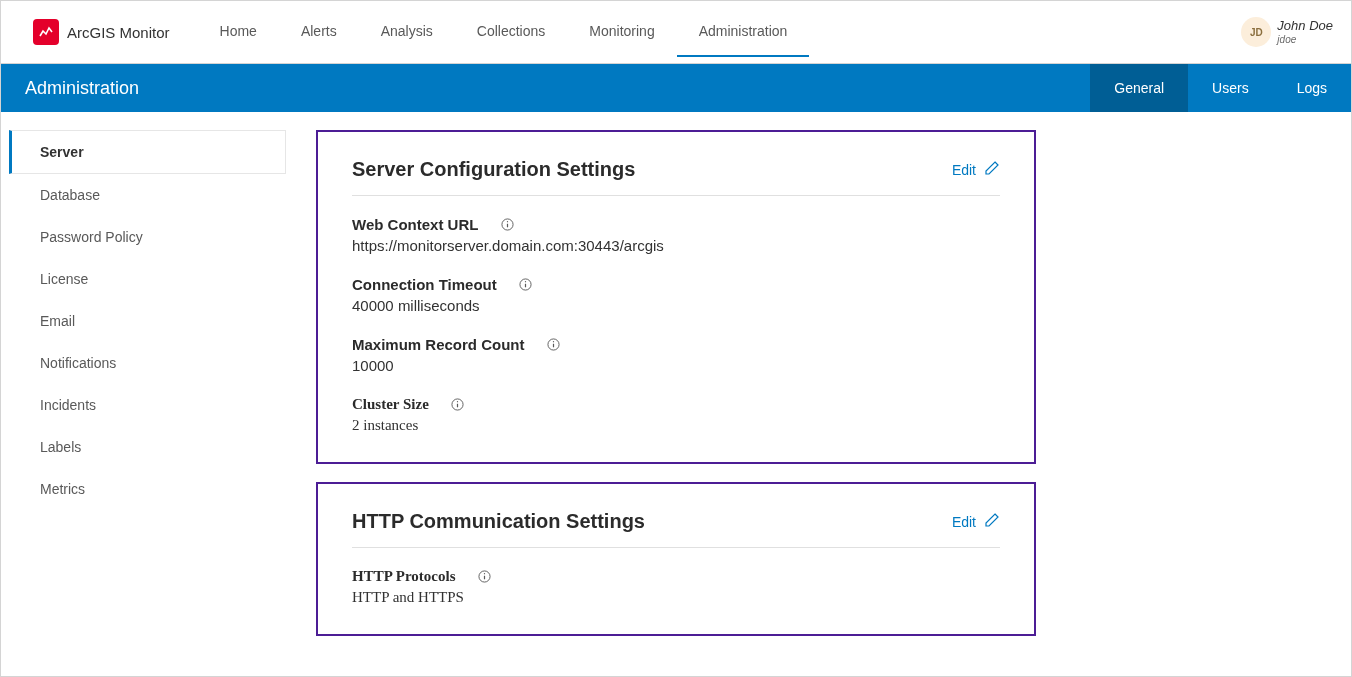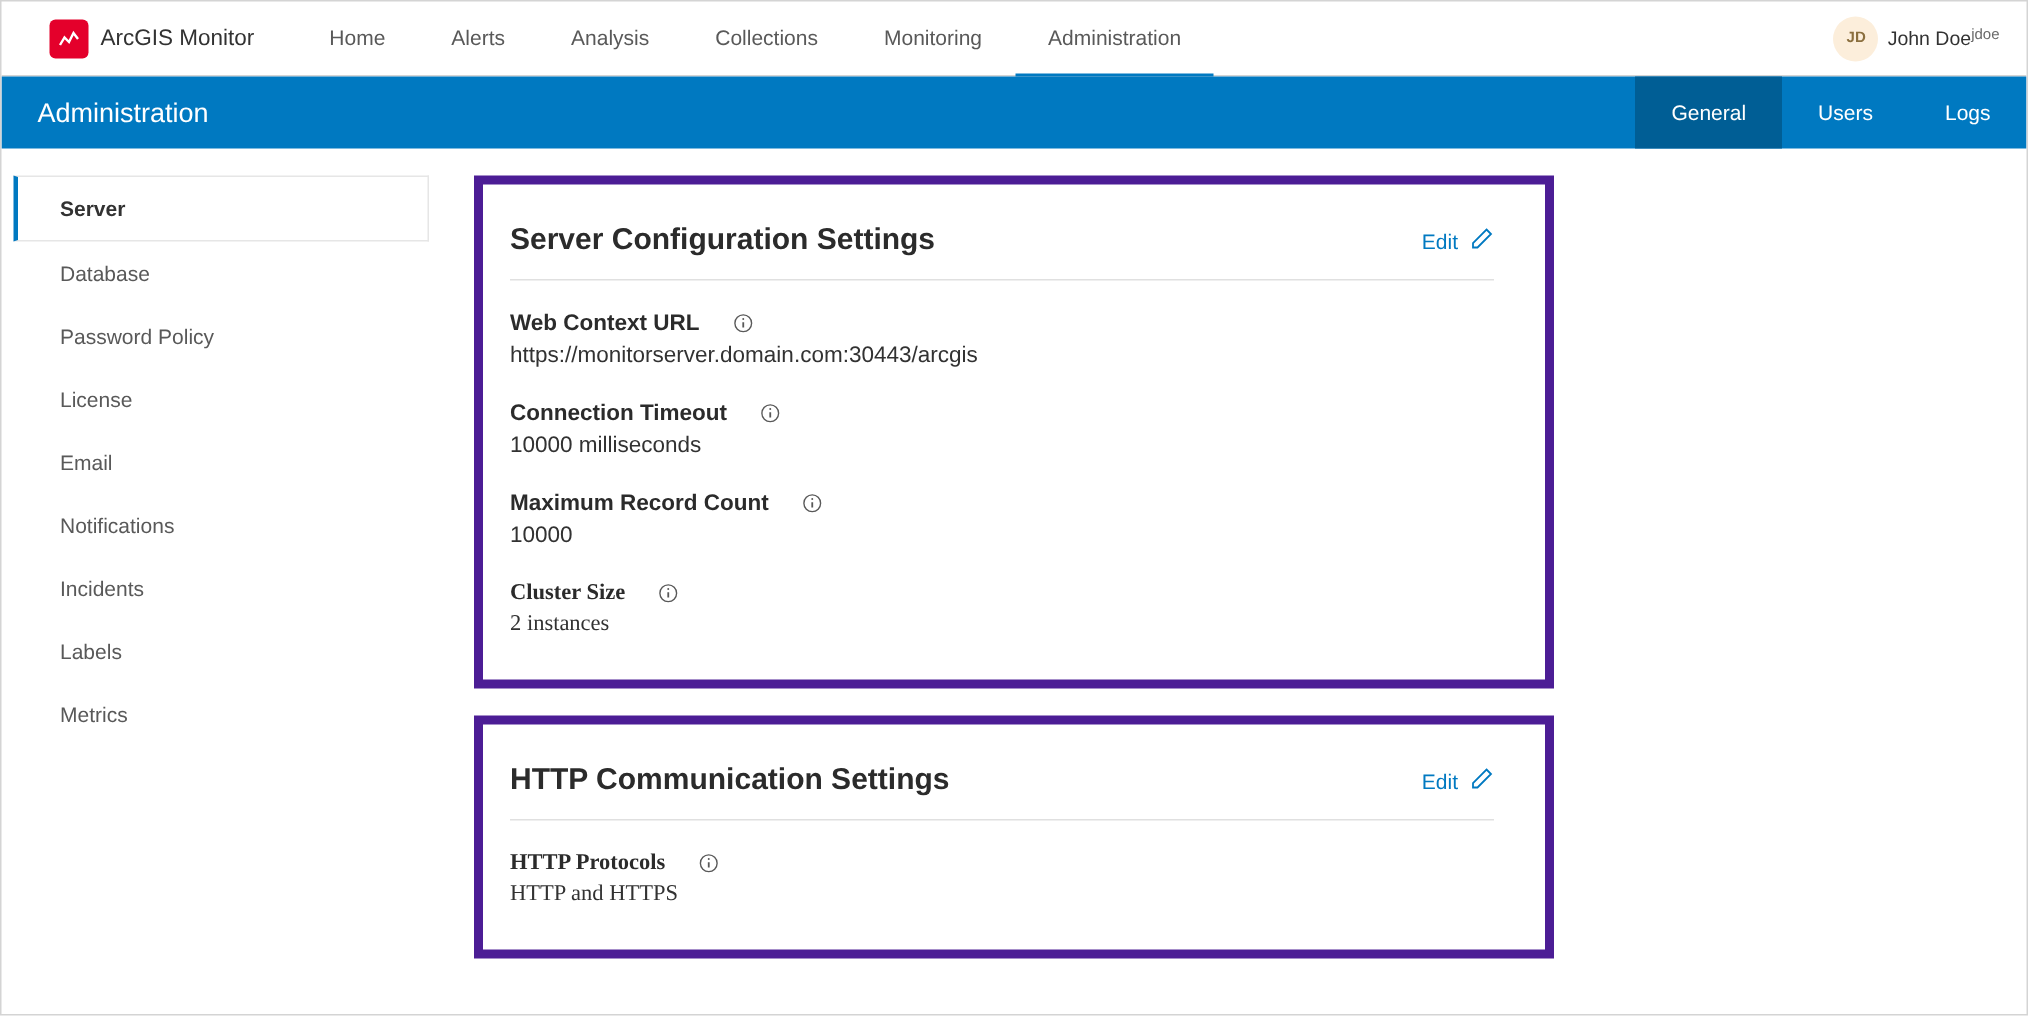--- a/index.html
+++ b/index.html
@@ -10,21 +10,21 @@
       font-size: 14px;
       border: 1px solid #d4d4d4;
       height: 677px;
       overflow: hidden;
     }
     
     
     .top-nav {
       display: flex;
       align-items: center;
-      height: 50px;
+      height: 63px;
       padding: 0 18px 0 32px;
       border-bottom: 1px solid #d4d4d4;
     }
     .brand {
       display: flex;
       align-items: center;
       gap: 8px;
       margin-right: 28px;
     }
     .brand-logo {
@@ -70,21 +70,21 @@
       width: 30px; height: 30px;
       border-radius: 50%;
       background: #fceedb;
       color: #8b6f3e;
       font-size: 10px;
       font-weight: 600;
       display: flex;
       align-items: center;
       justify-content: center;
     }
-    .user-text { display: flex; flex-direction: row; line-height: 1.2; }
+    .user-text { display: flex; flex-direction: column; line-height: 1.2; font-style: italic; }
     .user-name { font-size: 13px; font-weight: 500; }
     .user-login { font-size: 10px; color: #6a6a6a; }
     
     
     .sub-header {
       background: #0079c1;
       height: 48px;
       display: flex;
       align-items: center;
       padding: 0 0 0 24px;
@@ -135,22 +135,22 @@
       background: #fff;
     }
     
     .main {
       flex: 1;
       padding: 18px 30px 18px 30px;
       overflow-y: auto;
       max-width: 780px;
     }
     .panel {
-      border: 6px solid #4c1d95;
-      padding: 26px 34px 28px 18px;
+      border: 2px solid #4c1d95;
+      padding: 26px 34px 28px 34px;
       margin-bottom: 18px;
     }
     .panel-header {
       display: flex;
       align-items: center;
       justify-content: space-between;
       padding-bottom: 14px;
       border-bottom: 1px solid #e0e0e0;
       margin-bottom: 20px;
     }
@@ -294,21 +294,21 @@
         <div class="field-label">
           <span>Connection Timeout</span>
           <span class="info-icon">
               <svg width="13" height="13" viewBox="0 0 14 14">
                 <circle cx="7" cy="7" r="6" stroke-width="1"></circle>
                 <line x1="7" y1="6.2" x2="7" y2="10" stroke-width="1.3"></line>
                 <circle cx="7" cy="4" r="0.7" fill="#595959" stroke="none"></circle>
               </svg>
             </span>
         </div>
-        <div class="field-value">10000 milliseconds</div>
+        <div class="field-value">40000 milliseconds</div>
       </div>
 
       <div class="field">
         <div class="field-label">
           <span>Maximum Record Count</span>
           <span class="info-icon">
               <svg width="13" height="13" viewBox="0 0 14 14">
                 <circle cx="7" cy="7" r="6" stroke-width="1"></circle>
                 <line x1="7" y1="6.2" x2="7" y2="10" stroke-width="1.3"></line>
                 <circle cx="7" cy="4" r="0.7" fill="#595959" stroke="none"></circle>

